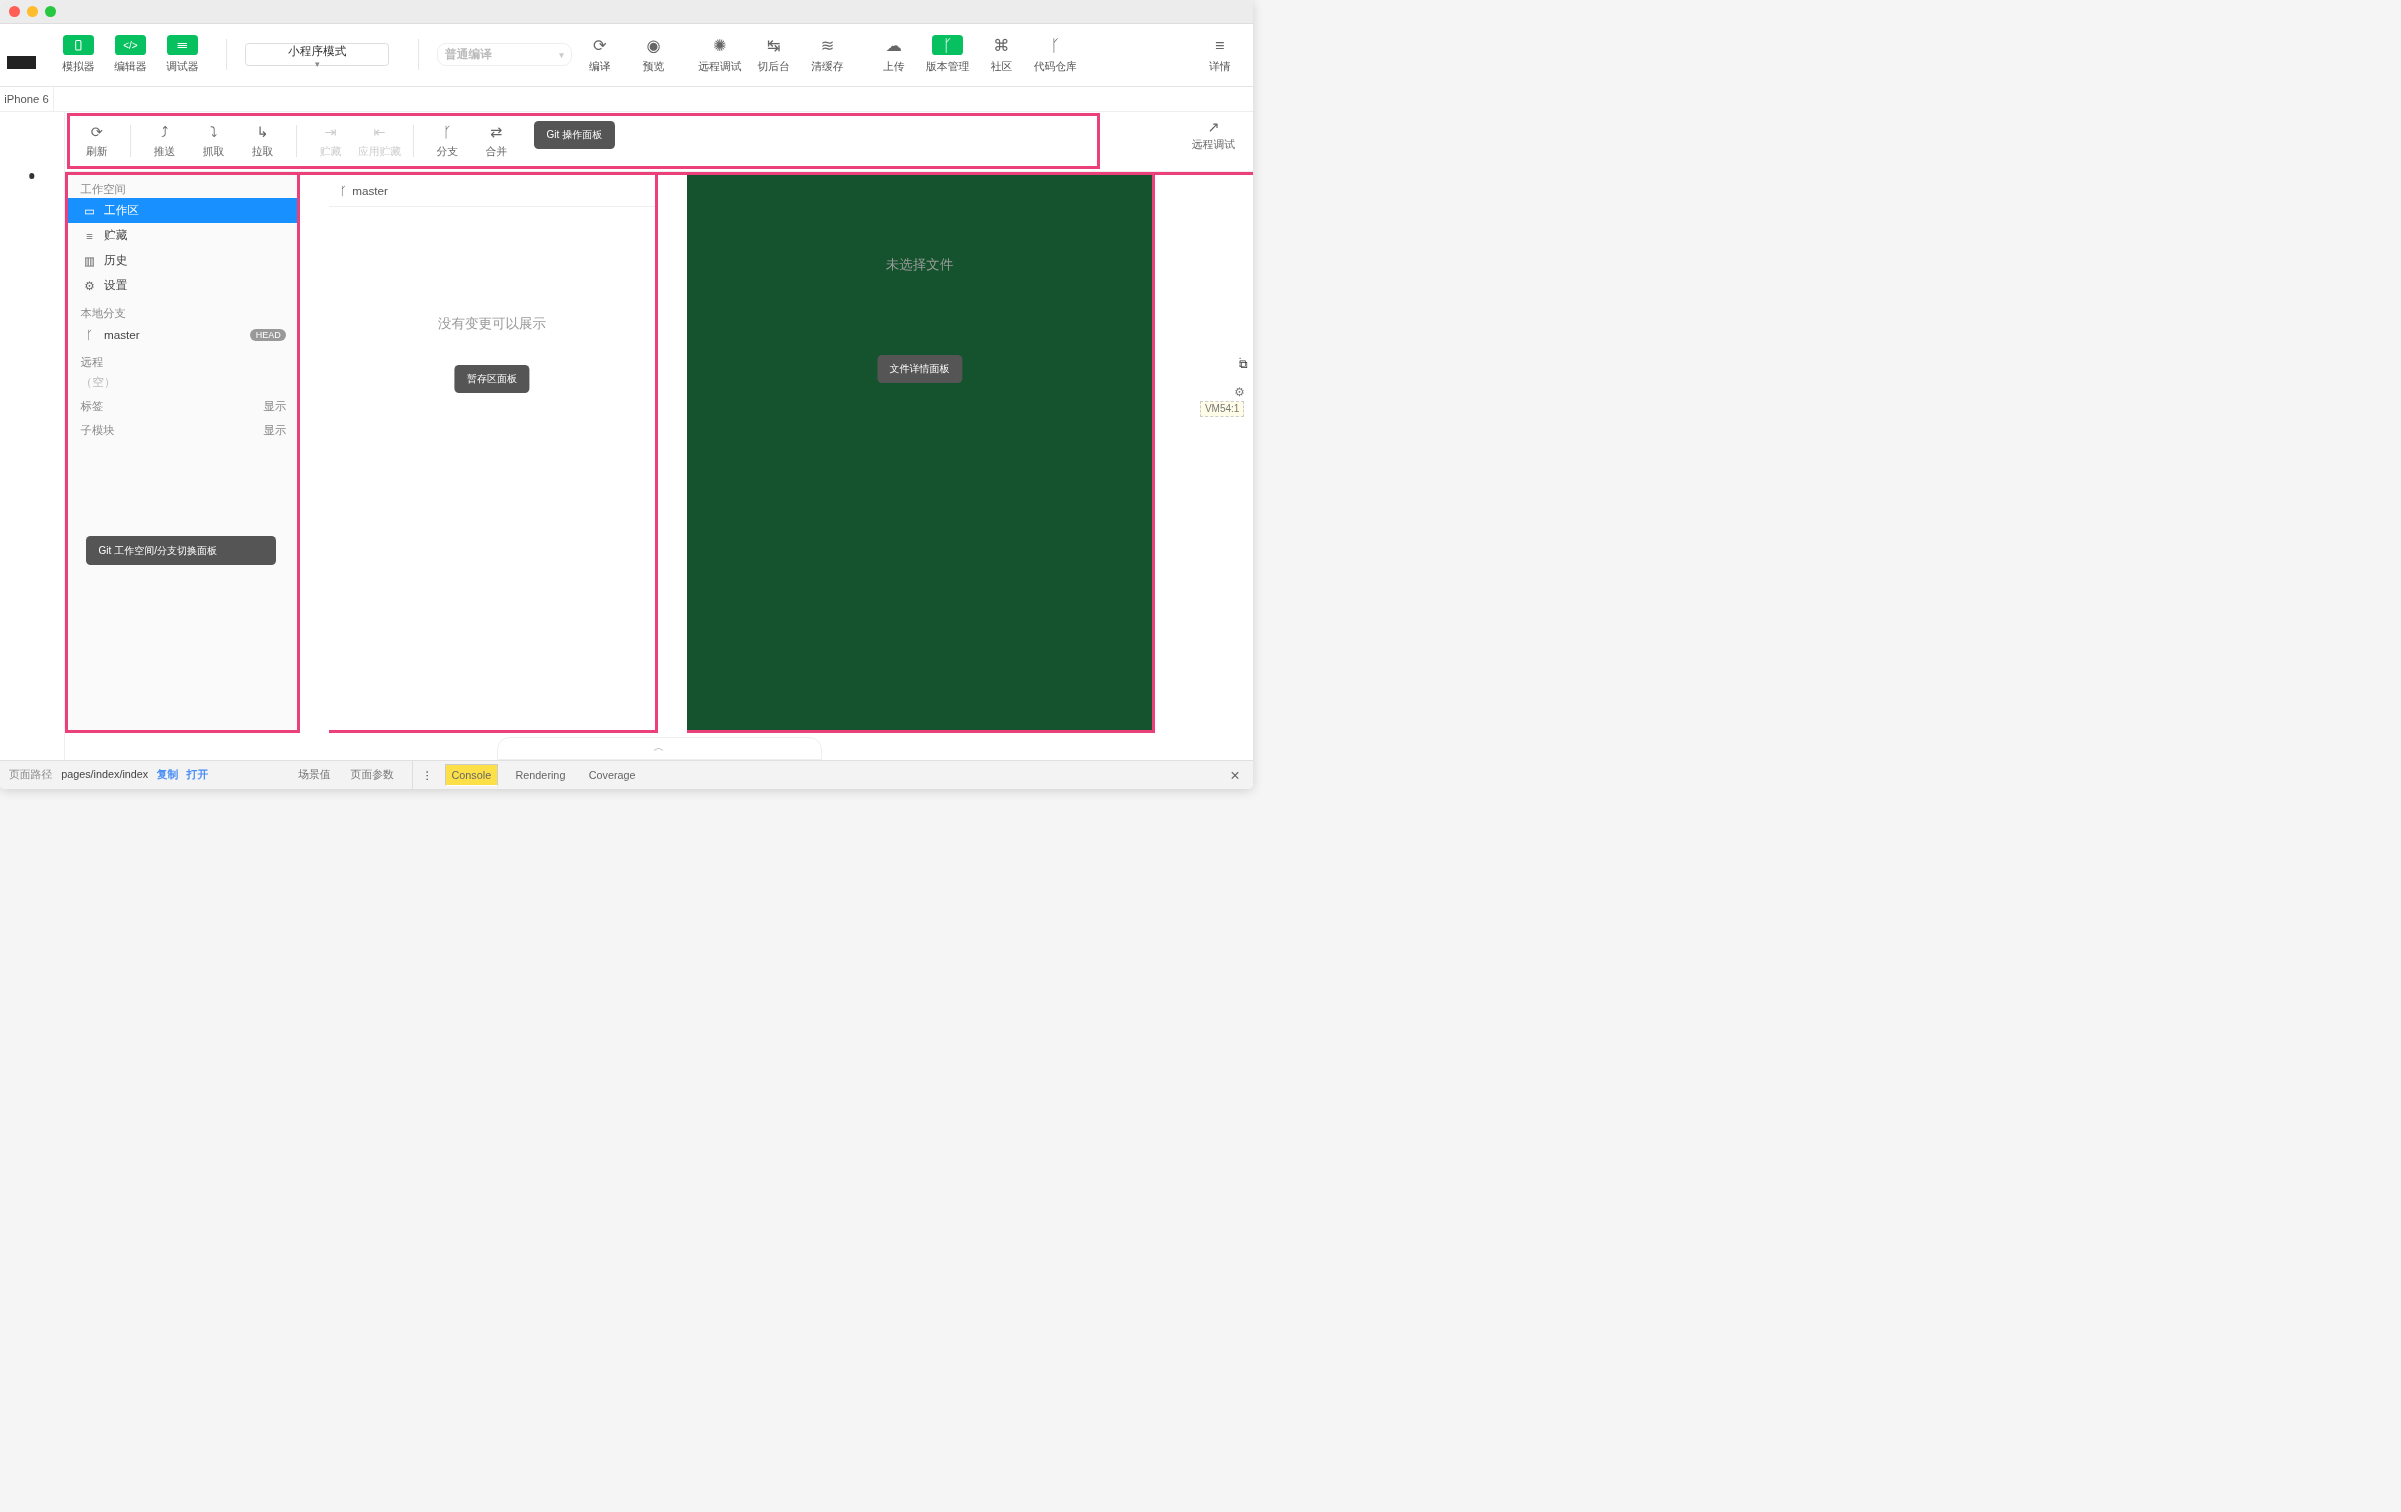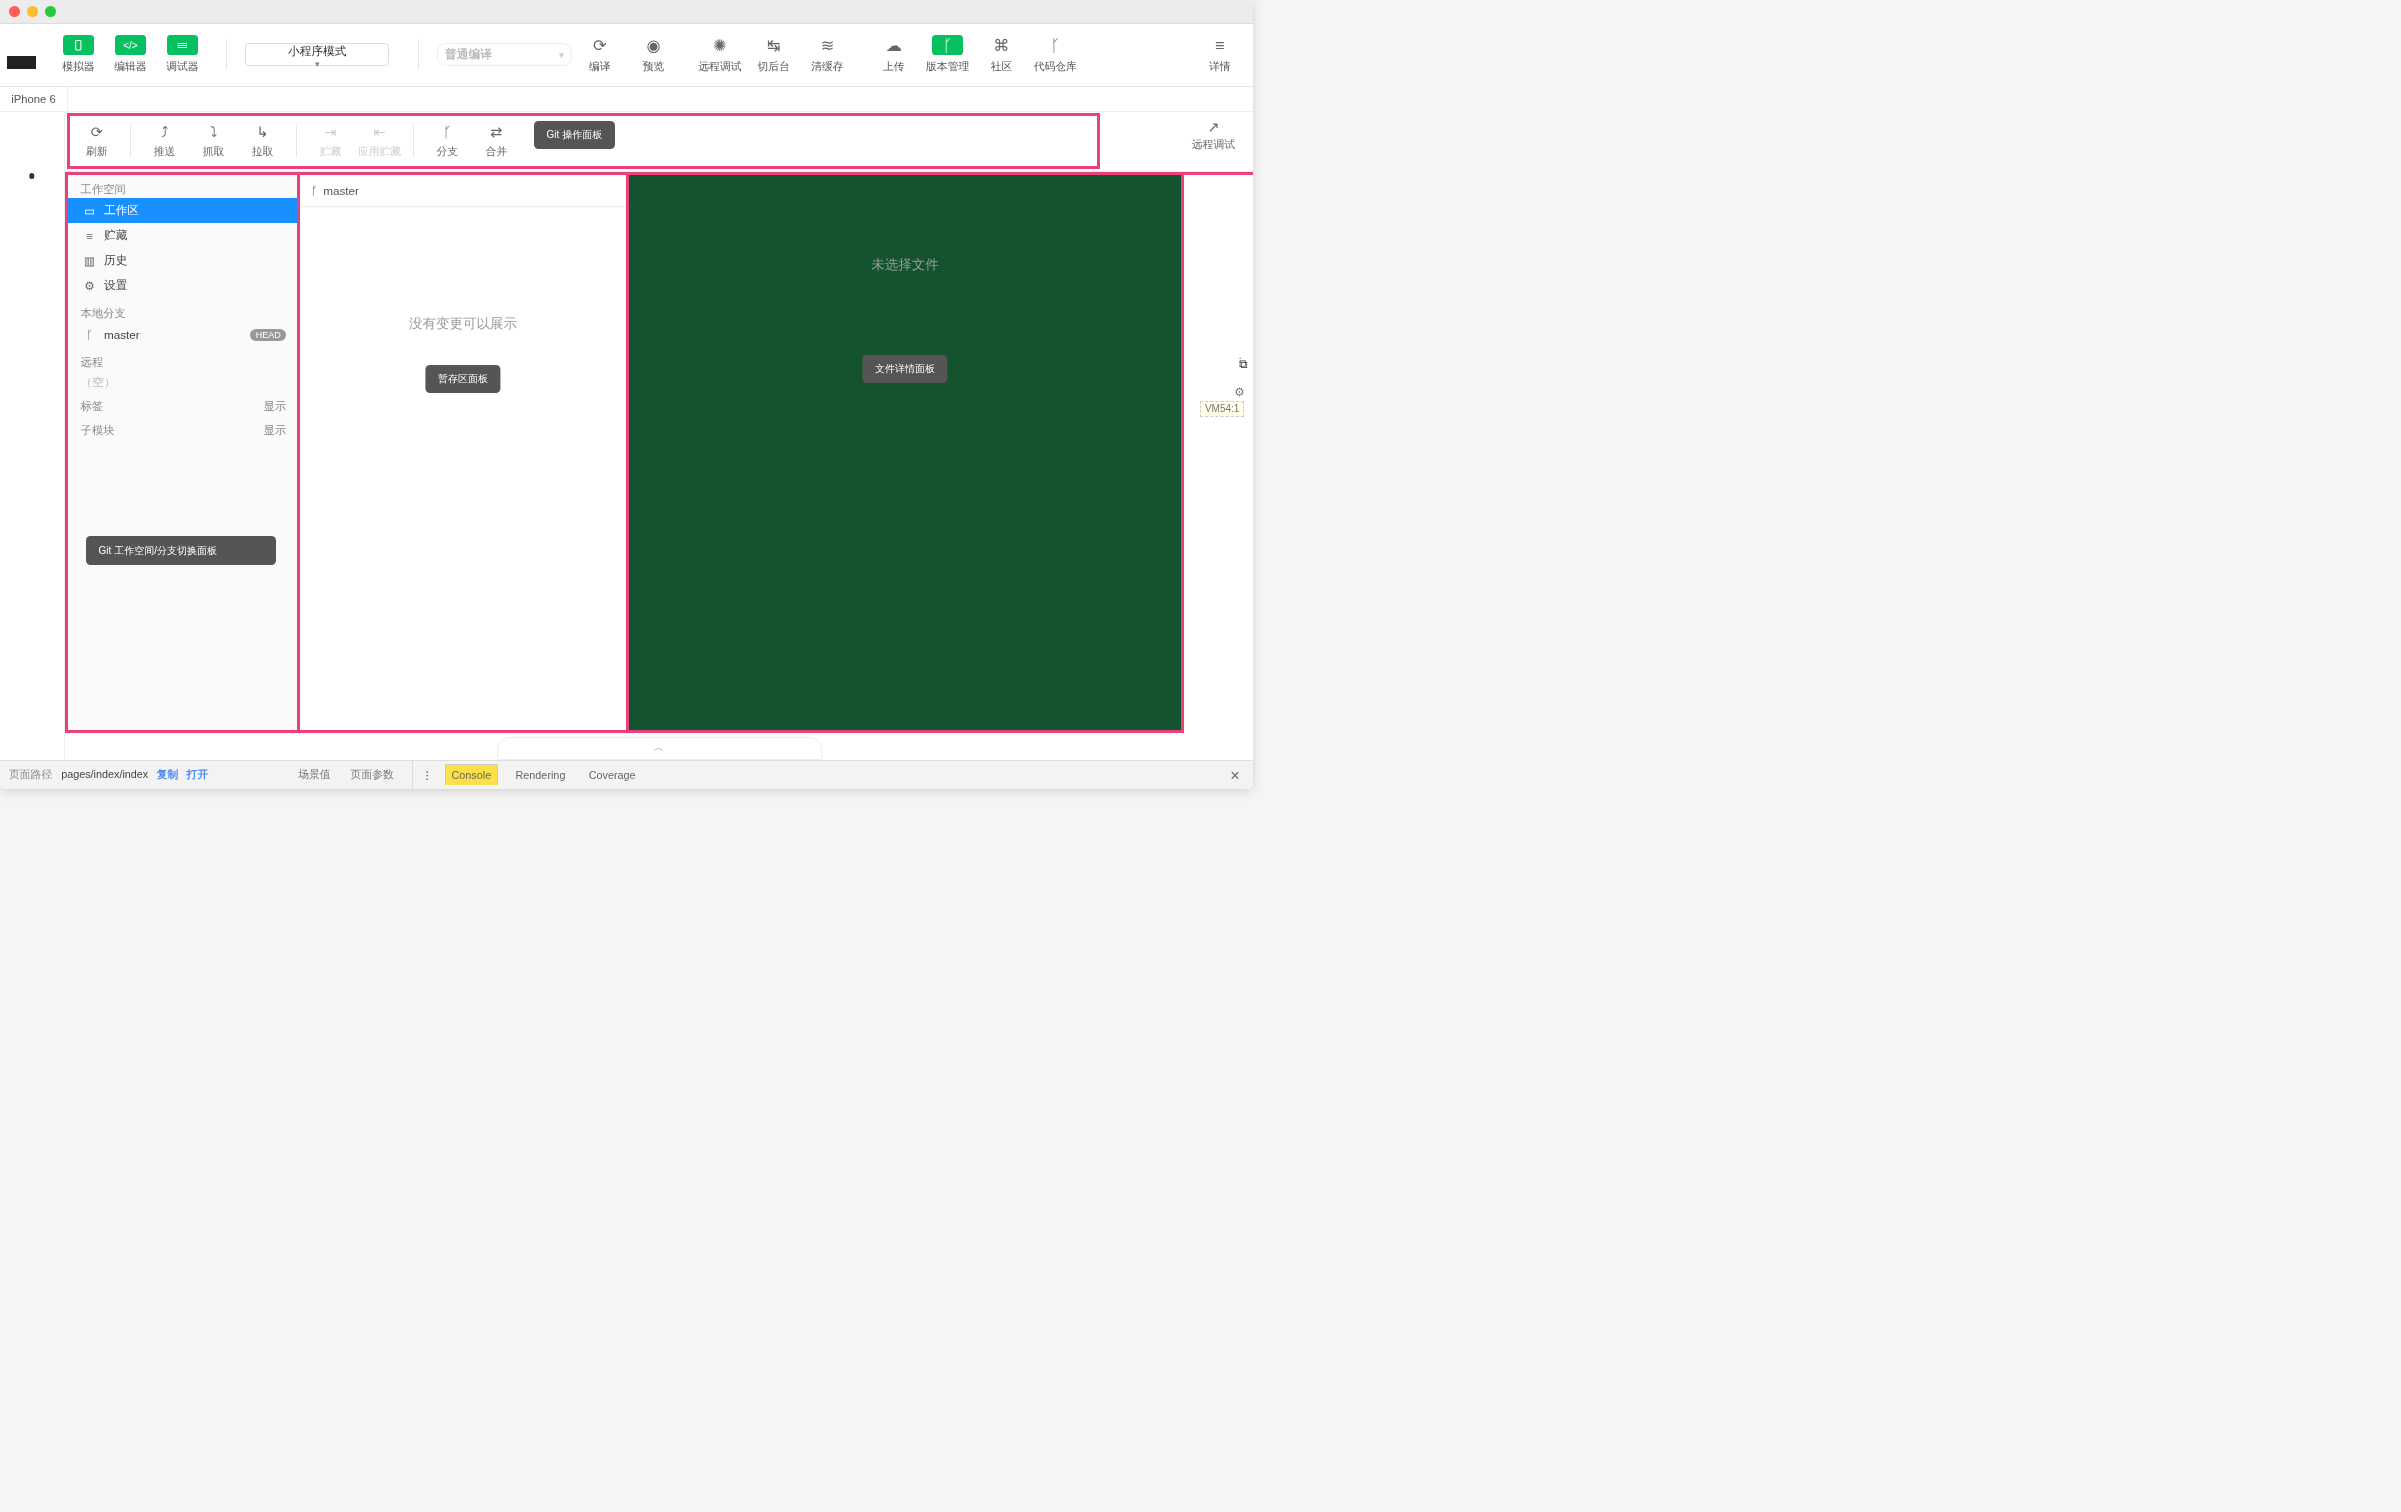--- a/index.html
+++ b/index.html
@@ -23,21 +23,21 @@
 .tb-btn.green .ico { background: #07c160; color: #fff; }
 .tb-btn .lb { font-size: 10.8px; color: #555; }
 .sep { width: 0.9px; height: 31px; background: #e5e5e5; margin: 0 16.2px; }
 .mode-sel { height: 23.5px; width: 144px; border: 0.9px solid #ddd; border-radius: 3.6px; display: flex; align-items: center; padding: 0 7.2px; font-size: 11.7px; color: #333; justify-content: space-between; margin-right: 10.8px; flex-direction: column; }
 .compile-sel { height: 23.5px; width: 135px; border: 0.9px solid #eee; border-radius: 9px; display: flex; align-items: center; padding: 0 7.2px; font-size: 11.7px; color: #bbb; justify-content: space-between; font-weight: bold; }
 .tb-ico { font-size: 16.2px; color: #666; }
 .tb-btn.green-active .ico { background: #07c160; }
 .flex-spacer { flex: 1; }
 
 .subbar { height: 25px; border-bottom: 0.9px solid #eee; display: flex; align-items: center; }
-.subbar-left { width: 68px; text-align: center; font-size: 11.3px; color: #555; border-right: 0.9px solid #eee; height: 100%; display: flex; align-items: center; justify-content: center; }
+.subbar-left { width: 54px; text-align: center; font-size: 11.3px; color: #555; border-right: 0.9px solid #eee; height: 100%; display: flex; align-items: center; justify-content: center; }
 
 .body-row { flex: 1; display: flex; position: relative; min-height: 0; }
 
 .content-wrap { flex: 1; display: flex; flex-direction: column; min-height: 0; position: relative; }
 
 .git-toolbar { height: 60px; border-bottom: 0.9px solid #eee; display: flex; align-items: center; padding-left: 7.2px; position: relative; gap: 0px; }
 .git-toolbar-box { border: 3.6px solid #ec407a; position: absolute; left: 1.8px; top: 1.8px; right: 153px; bottom: 1.8px; pointer-events: none; z-index: 5; }
 .gt-btn { display: flex; flex-direction: column; align-items: center; justify-content: center; min-width: 49px; height: 49px; cursor: pointer; }
 .gt-btn .gt-ico { height: 18px; font-size: 14.4px; color: #666; display: flex; align-items: center; }
 .gt-btn.dis .gt-ico { color: #ccc; }
@@ -271,21 +271,21 @@
             <span class="gt-lb">远程调试</span>
           </div>
         </div>
       </div>
 
       <div style="display:flex;flex:1;min-height:0;">
         <div style="width:65px;border-right:0.9px solid #eee;position:relative;">
           <div style="position:absolute;top:1.8px;left:50%;transform:translateX(-50%);width:5.4px;height:5.4px;border-radius:50%;background:#333;"></div>
         </div>
 
-        <div class="panels-row" style="flex:1;">
+        <div class="panels-row" style="flex:1;gap:29px;">
 
           <div class="panel p1">
             <div class="side-section">工作空间</div>
             <div class="side-item sel">
               <span class="si-ico">▭</span>
               <span>工作区</span>
             </div>
             <div class="side-item">
               <span class="si-ico">≡</span>
               <span>贮藏</span>

